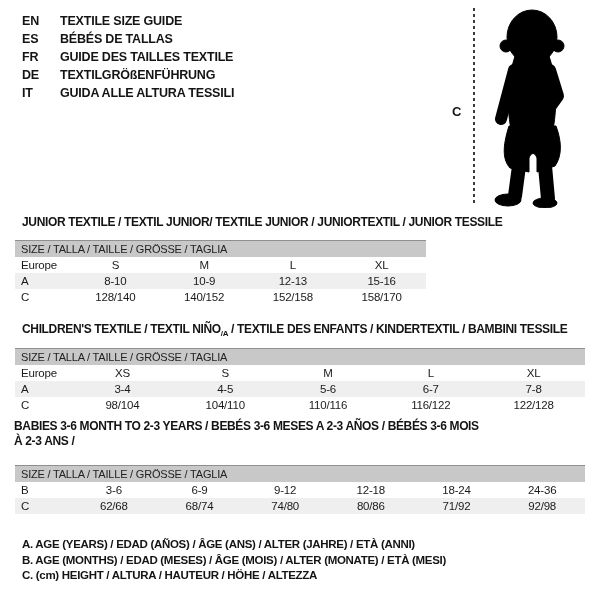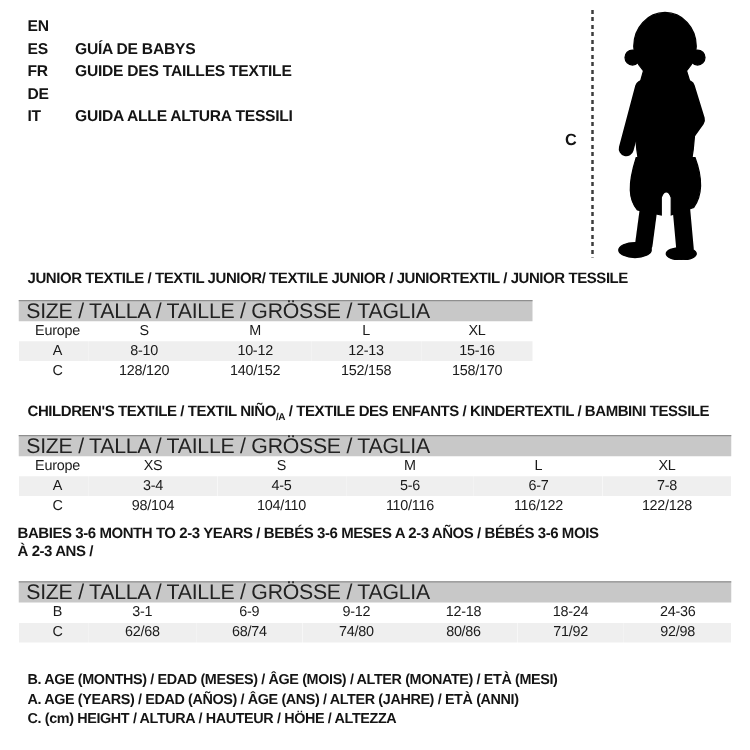--- a/index.html
+++ b/index.html
@@ -34,50 +34,52 @@
   #t2-title{left:22px;top:322px;}
   #t3-title{left:14px;top:419px;line-height:15px;white-space:normal;width:470px;}
   .title-sub{font-size:8px;vertical-align:sub;}
 
   #t1-wrap{left:15px;top:240px;width:411px;}
   #t2-wrap{left:15px;top:348px;width:570px;}
   #t3-wrap{left:15px;top:465px;width:570px;}
 
   .band{background:var(--header_band);border-top:1px solid var(--band_border);
     height:16px;line-height:16px;padding-left:6px;
-    font-size:17px;letter-spacing:-0.2px;color:#222;}
+    font-size:11px;letter-spacing:-0.2px;color:#222;}
   table{width:100%;border-collapse:collapse;table-layout:fixed;
     font-size:11.5px;letter-spacing:-0.2px;color:#1a1a1a;}
   td{height:16px;text-align:center;padding:0;overflow:hidden;white-space:nowrap;}
-  td.lab{text-align:center;padding-left:6px;}
+  td.lab{text-align:left;padding-left:6px;}
   col.lab{width:56px;}
   tr.alt{background:var(--row_alt);}
 
   
   #legend{left:22px;top:538px;}
   .legend-row{height:15.5px;font-weight:bold;font-size:11.5px;
     letter-spacing:-0.3px;white-space:nowrap;}
 </style>
 </head>
 <body>
 
 <div id="lang" class="abs">
   <div class="lang-row">
     <span class="lang-code">EN</span>
+    <span class="lang-label">TEXTILE SIZE GUIDE</span>
   </div>
   <div class="lang-row">
     <span class="lang-code">ES</span>
-    <span class="lang-label">GUÍA DE BABYS</span>
+    <span class="lang-label">BÉBÉS DE TALLAS</span>
   </div>
   <div class="lang-row">
     <span class="lang-code">FR</span>
     <span class="lang-label">GUIDE DES TAILLES TEXTILE</span>
   </div>
   <div class="lang-row">
     <span class="lang-code">DE</span>
+    <span class="lang-label">TEXTILGRÖßENFÜHRUNG</span>
   </div>
   <div class="lang-row">
     <span class="lang-code">IT</span>
     <span class="lang-label">GUIDA ALLE ALTURA TESSILI</span>
   </div>
 </div>
 
 <div id="measure-line" class="abs"></div>
 <div id="measure-label" class="abs">C</div>
 <svg id="baby" class="abs" width="96" height="202" viewBox="0 0 96 202" aria-hidden="true">
@@ -111,27 +113,27 @@
       <tr>
         <td class="lab">Europe</td>
         <td>S</td>
         <td>M</td>
         <td>L</td>
         <td>XL</td>
       </tr>
       <tr class="alt">
         <td class="lab">A</td>
         <td>8-10</td>
-        <td>10-12</td>
+        <td>10-9</td>
         <td>12-13</td>
         <td>15-16</td>
       </tr>
       <tr>
         <td class="lab">C</td>
-        <td>128/120</td>
+        <td>128/140</td>
         <td>140/152</td>
         <td>152/158</td>
         <td>158/170</td>
       </tr>
     </tbody>
   </table>
 </div>
 
 <div id="t2-title" class="abs tbl-title"><span>CHILDREN'S TEXTILE / TEXTIL NIÑO</span><span class="title-sub">/A</span><span> / TEXTILE DES ENFANTS / KINDERTEXTIL / BAMBINI TESSILE</span></div>
 <div id="t2-wrap" class="abs">
@@ -185,37 +187,37 @@
         <col>
         <col>
         <col>
         <col>
         <col>
         <col>
       </colgroup>
     <tbody>
       <tr>
         <td class="lab">B</td>
-        <td>3-1</td>
+        <td>3-6</td>
         <td>6-9</td>
         <td>9-12</td>
         <td>12-18</td>
         <td>18-24</td>
         <td>24-36</td>
       </tr>
       <tr class="alt">
         <td class="lab">C</td>
         <td>62/68</td>
         <td>68/74</td>
         <td>74/80</td>
         <td>80/86</td>
         <td>71/92</td>
         <td>92/98</td>
       </tr>
     </tbody>
   </table>
 </div>
 
 <div id="legend" class="abs">
+  <div class="legend-row">A. AGE (YEARS) / EDAD (AÑOS) / ÂGE (ANS) / ALTER (JAHRE) / ETÀ (ANNI)</div>
   <div class="legend-row">B. AGE (MONTHS) / EDAD (MESES) / ÂGE (MOIS) / ALTER (MONATE) / ETÀ (MESI)</div>
-  <div class="legend-row">A. AGE (YEARS) / EDAD (AÑOS) / ÂGE (ANS) / ALTER (JAHRE) / ETÀ (ANNI)</div>
   <div class="legend-row">C. (cm) HEIGHT / ALTURA / HAUTEUR / HÖHE / ALTEZZA</div>
 </div>
 
 </body></html>

